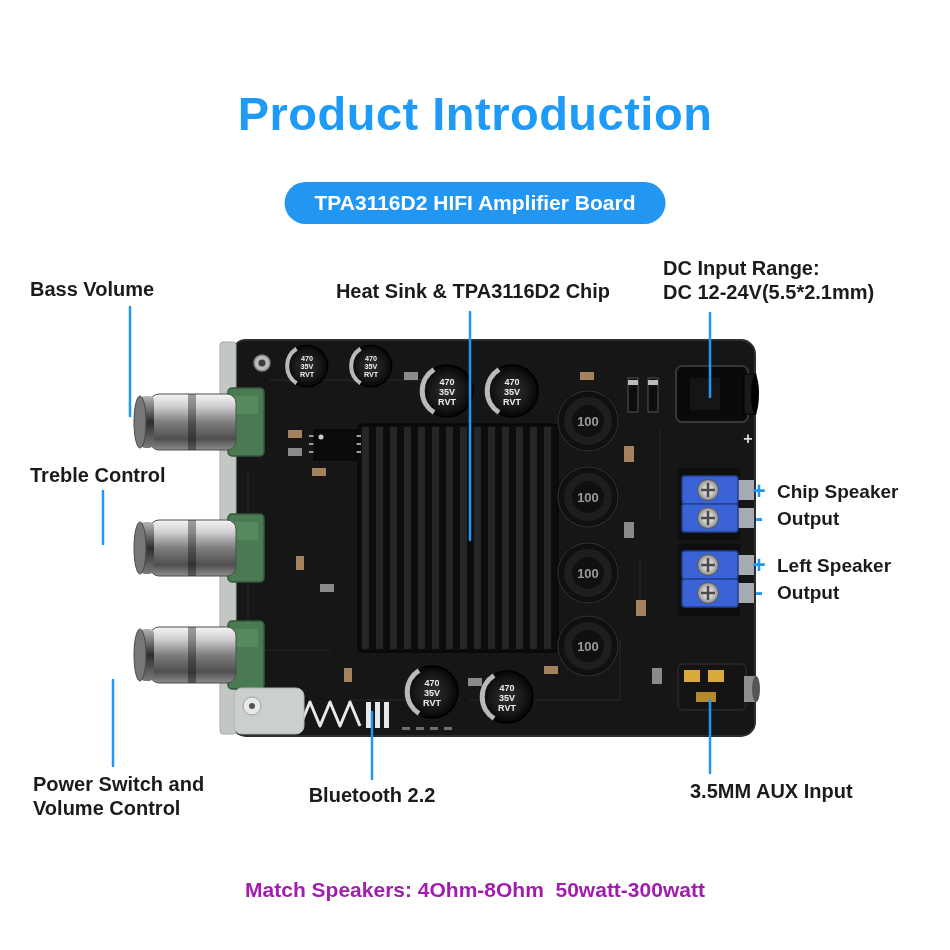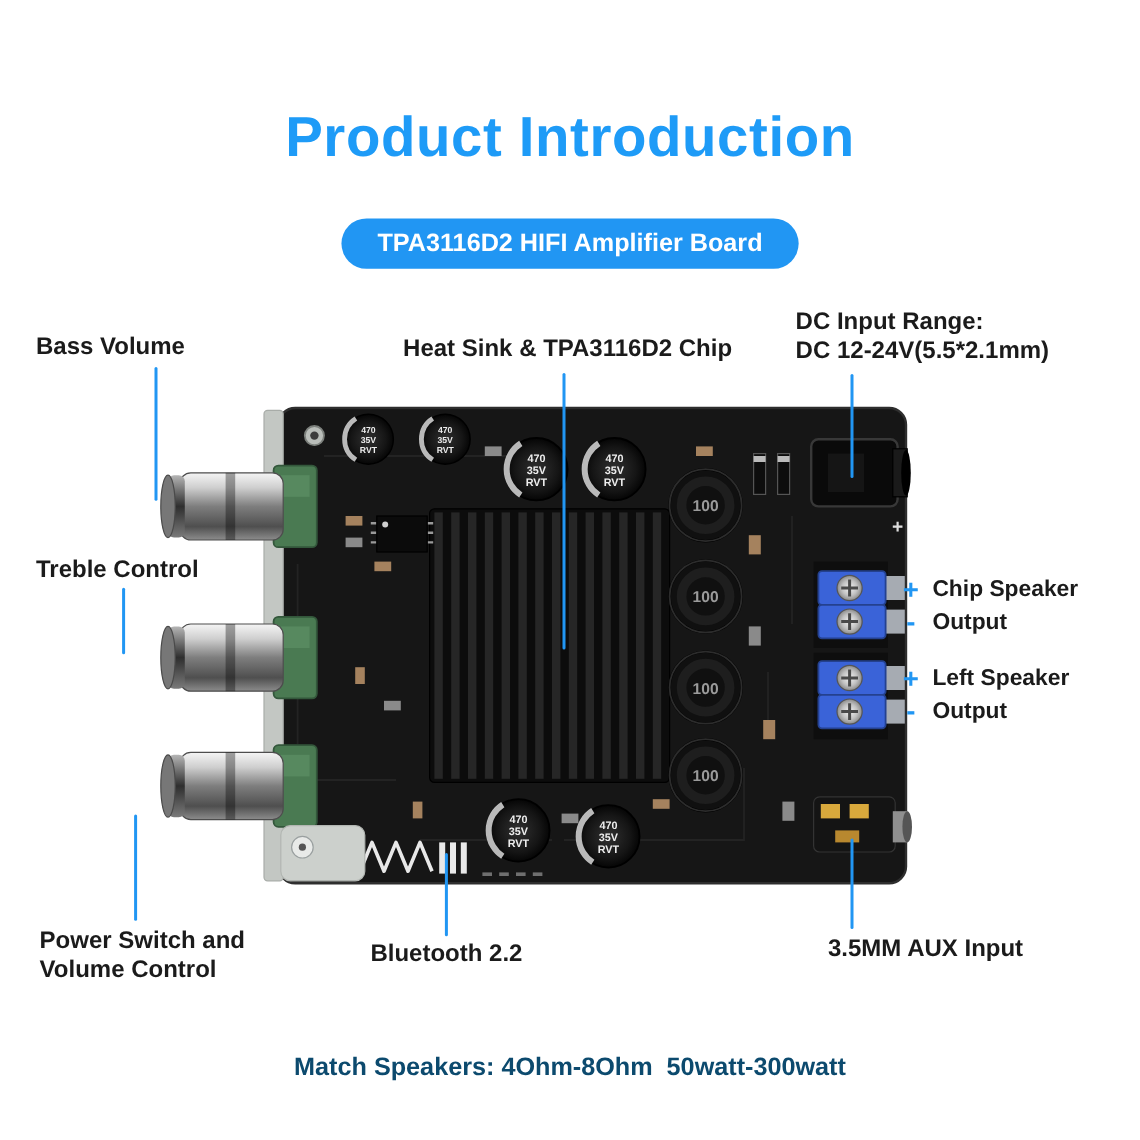--- a/index.html
+++ b/index.html
@@ -12,21 +12,21 @@
     text-align:center; font-size:47px; font-weight:800;
     color:#1E9BF7; letter-spacing:0.5px;
   }
   .badge {
     position:absolute; top:165px; left:50%; transform:translateX(-50%);
     background:#2196F3; color:#fff; font-size:21px; font-weight:700;
     padding:9px 30px; border-radius:26px; white-space:nowrap;margin-top:17px;
   }
   .footer {
     position:absolute; top:878px; left:0; width:100%;
-    text-align:center; color:#0c4a6e; font-size:21px; font-weight:700;
+    text-align:center; color:#a21caf; font-size:21px; font-weight:700;
     white-space:pre-wrap;
   }
 
   .callout {
     position:absolute; color:#1b1b1b; font-size:20px; font-weight:700;
     white-space:pre-line; line-height:24px;
   }
   .c-bass    { left:30px;  top:277px; }
   .c-treble  { left:30px;  top:463px; }
   .c-power   { left:33px;  top:772px; }

